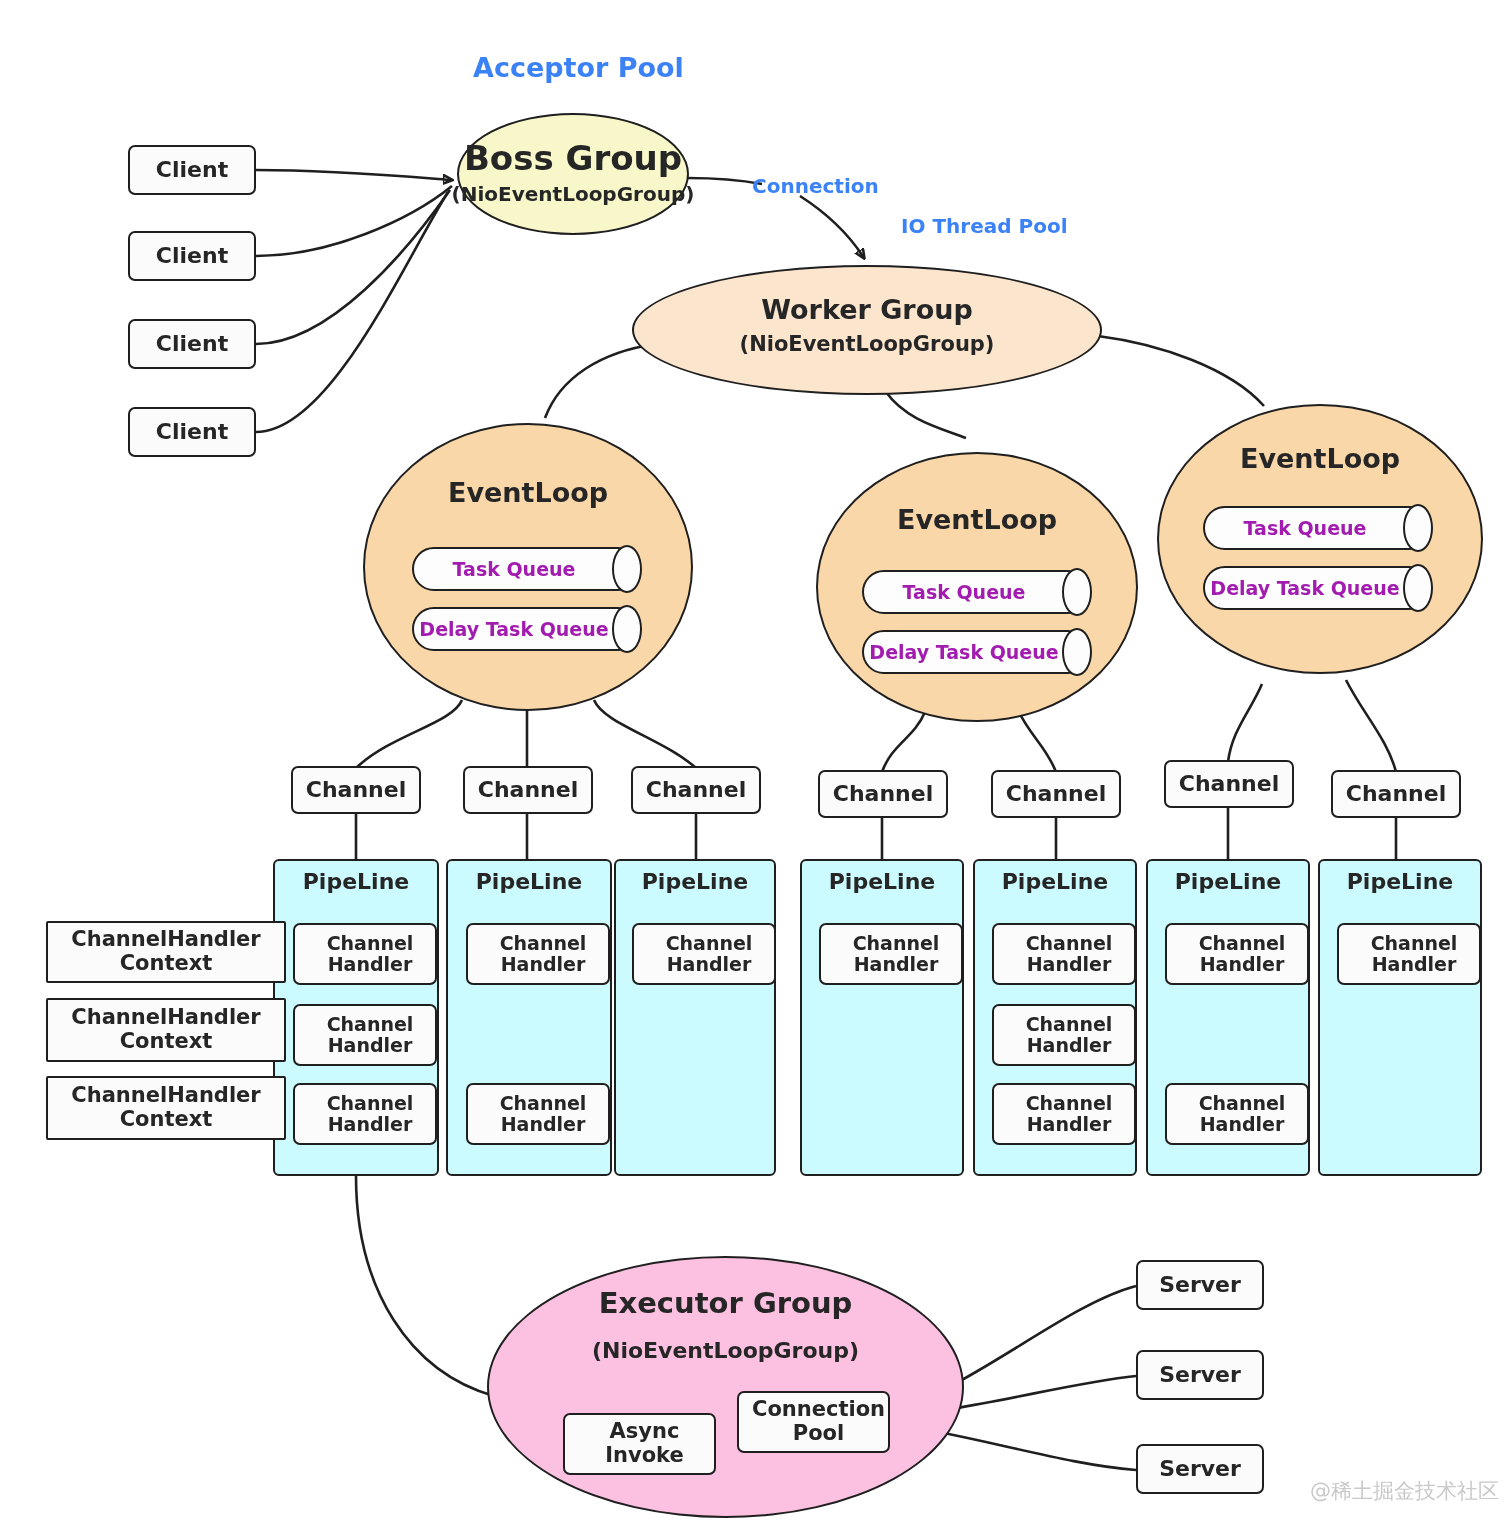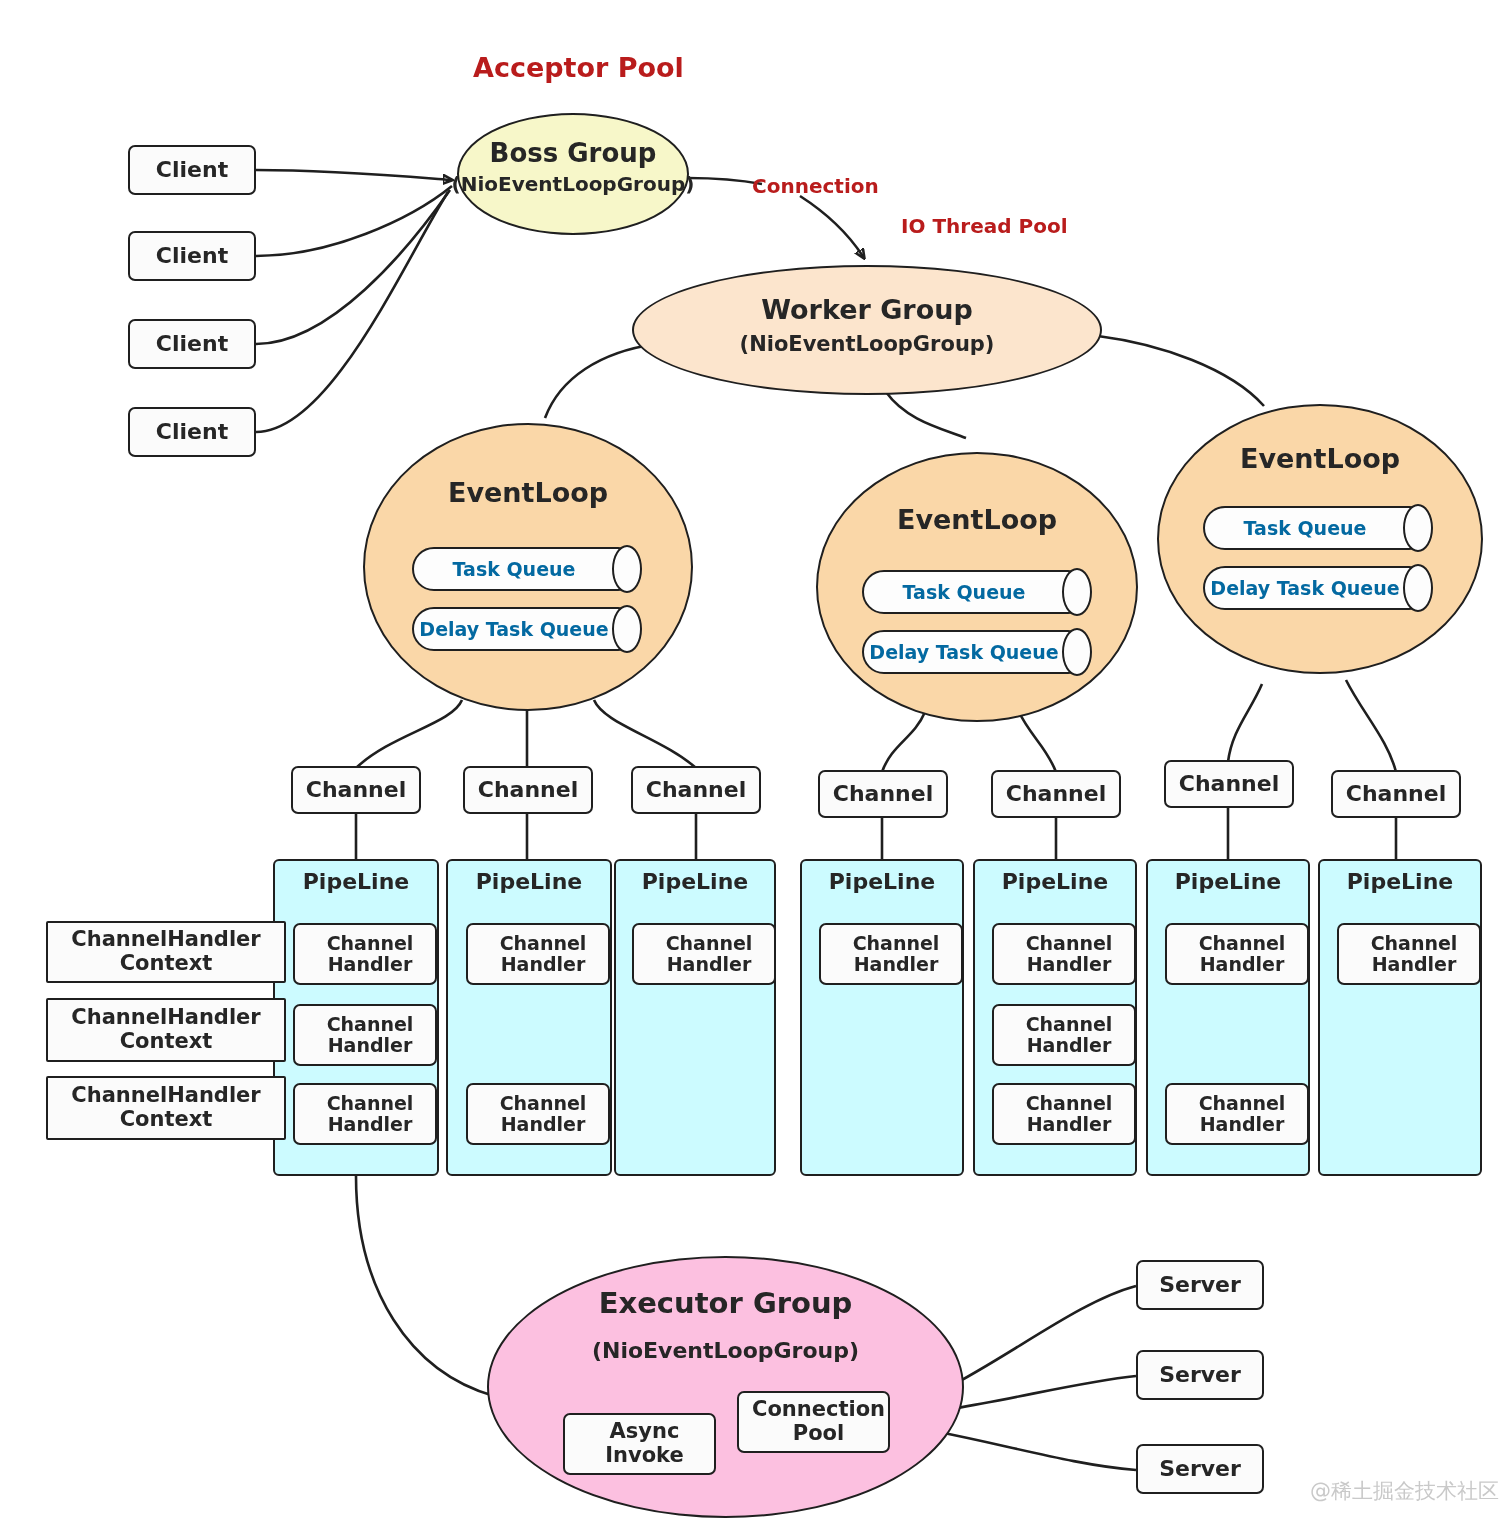--- a/index.html
+++ b/index.html
@@ -6,21 +6,21 @@
   body{width:1512px;height:1538px;position:relative;overflow:hidden;
        font-family:"DejaVu Sans","Liberation Sans",sans-serif;color:#262626;}
   #stage{position:absolute;left:0;top:0;width:1512px;height:1538px;}
 
   svg#wires{position:absolute;left:0;top:0;width:1512px;height:1538px;pointer-events:none;}
   svg#wires path,svg#wires line{fill:none;stroke:#1f1f1f;stroke-width:2.6;}
 
   .node{position:absolute;box-sizing:border-box;}
 
   
-  .caption{font-weight:bold;color:#b91c1c;white-space:nowrap;}
+  .caption{font-weight:bold;color:#3b82f6;white-space:nowrap;}
 
   
   .box{background:#fbfbfb;border:2.4px solid #1f1f1f;border-radius:7px;
        display:flex;align-items:center;justify-content:center;text-align:center;
        font-weight:bold;line-height:1.12;}
 
   
   .ellipse{border:2.4px solid #1f1f1f;display:flex;flex-direction:column;
            align-items:center;justify-content:flex-start;text-align:center;}
   .ellipse .t1{font-weight:bold;}
@@ -32,21 +32,21 @@
   .exec{background:#fcc0e0;border-radius:50%;}
 
   
   .cyl{position:absolute;height:44px;}
   .cyl .body{position:absolute;inset:0;background:#fdfdfd;border:2.2px solid #1f1f1f;
              border-radius:22px;}
   .cyl .cap{position:absolute;top:-2.2px;right:-2.2px;width:26px;height:44px;
             background:#fdfdfd;border:2.2px solid #1f1f1f;border-radius:50%;}
   .cyl .lbl{position:absolute;inset:0;display:flex;align-items:center;
             justify-content:center;padding-right:24px;font-weight:bold;
-            font-size:19px;color:#0369a1;z-index:3;}
+            font-size:19px;color:#a21caf;z-index:3;}
 
   
   .pipeline{background:#ccfbff;border:2.4px solid #1f1f1f;border-radius:6px;}
   .pipeline .ptitle{text-align:center;font-weight:bold;font-size:22px;
                     margin-top:8px;color:#262626;}
   .handler{position:absolute;background:#fbfbfb;border:2.2px solid #1f1f1f;
            border-radius:7px;display:flex;align-items:center;justify-content:center;
            text-align:center;font-weight:bold;font-size:19px;line-height:1.12;padding-left:10px;}
 
   .ctx{position:absolute;background:#fbfbfb;border:2.2px solid #1f1f1f;border-radius:2px;
@@ -107,21 +107,21 @@
   <div class="node caption" style="left:473px;top:52px;font-size:27px;">Acceptor Pool</div>
   <div class="node caption" style="left:901px;top:214px;font-size:20px;">IO Thread Pool</div>
   <div class="node caption" style="left:752px;top:174px;font-size:20px;">Connection</div>
 
   <div class="node box" style="left:128px;top:145px;width:128px;height:50px;font-size:22px;">Client</div>
   <div class="node box" style="left:128px;top:231px;width:128px;height:50px;font-size:22px;">Client</div>
   <div class="node box" style="left:128px;top:319px;width:128px;height:50px;font-size:22px;">Client</div>
   <div class="node box" style="left:128px;top:407px;width:128px;height:50px;font-size:22px;">Client</div>
 
   <div class="node ellipse boss" style="left:457px;top:113px;width:232px;height:122px;padding-top:23px;">
-    <div class="t1" style="font-size:26px;">Boss Group</div>
+    <div class="t1" style="font-size:34px;">Boss Group</div>
     <div class="t2" style="font-size:20px;margin-top:4px;">(NioEventLoopGroup)</div>
   </div>
 
   <div class="node ellipse worker" style="left:632px;top:265px;width:470px;height:130px;padding-top:27px;">
     <div class="t1" style="font-size:27px;">Worker Group</div>
     <div class="t2" style="font-size:21px;margin-top:7px;">(NioEventLoopGroup)</div>
   </div>
 
   <div class="node ellipse eloop" style="left:363px;top:423px;width:330px;height:288px;padding-top:52px;">
     <div class="t1" style="font-size:27px;">EventLoop</div>

